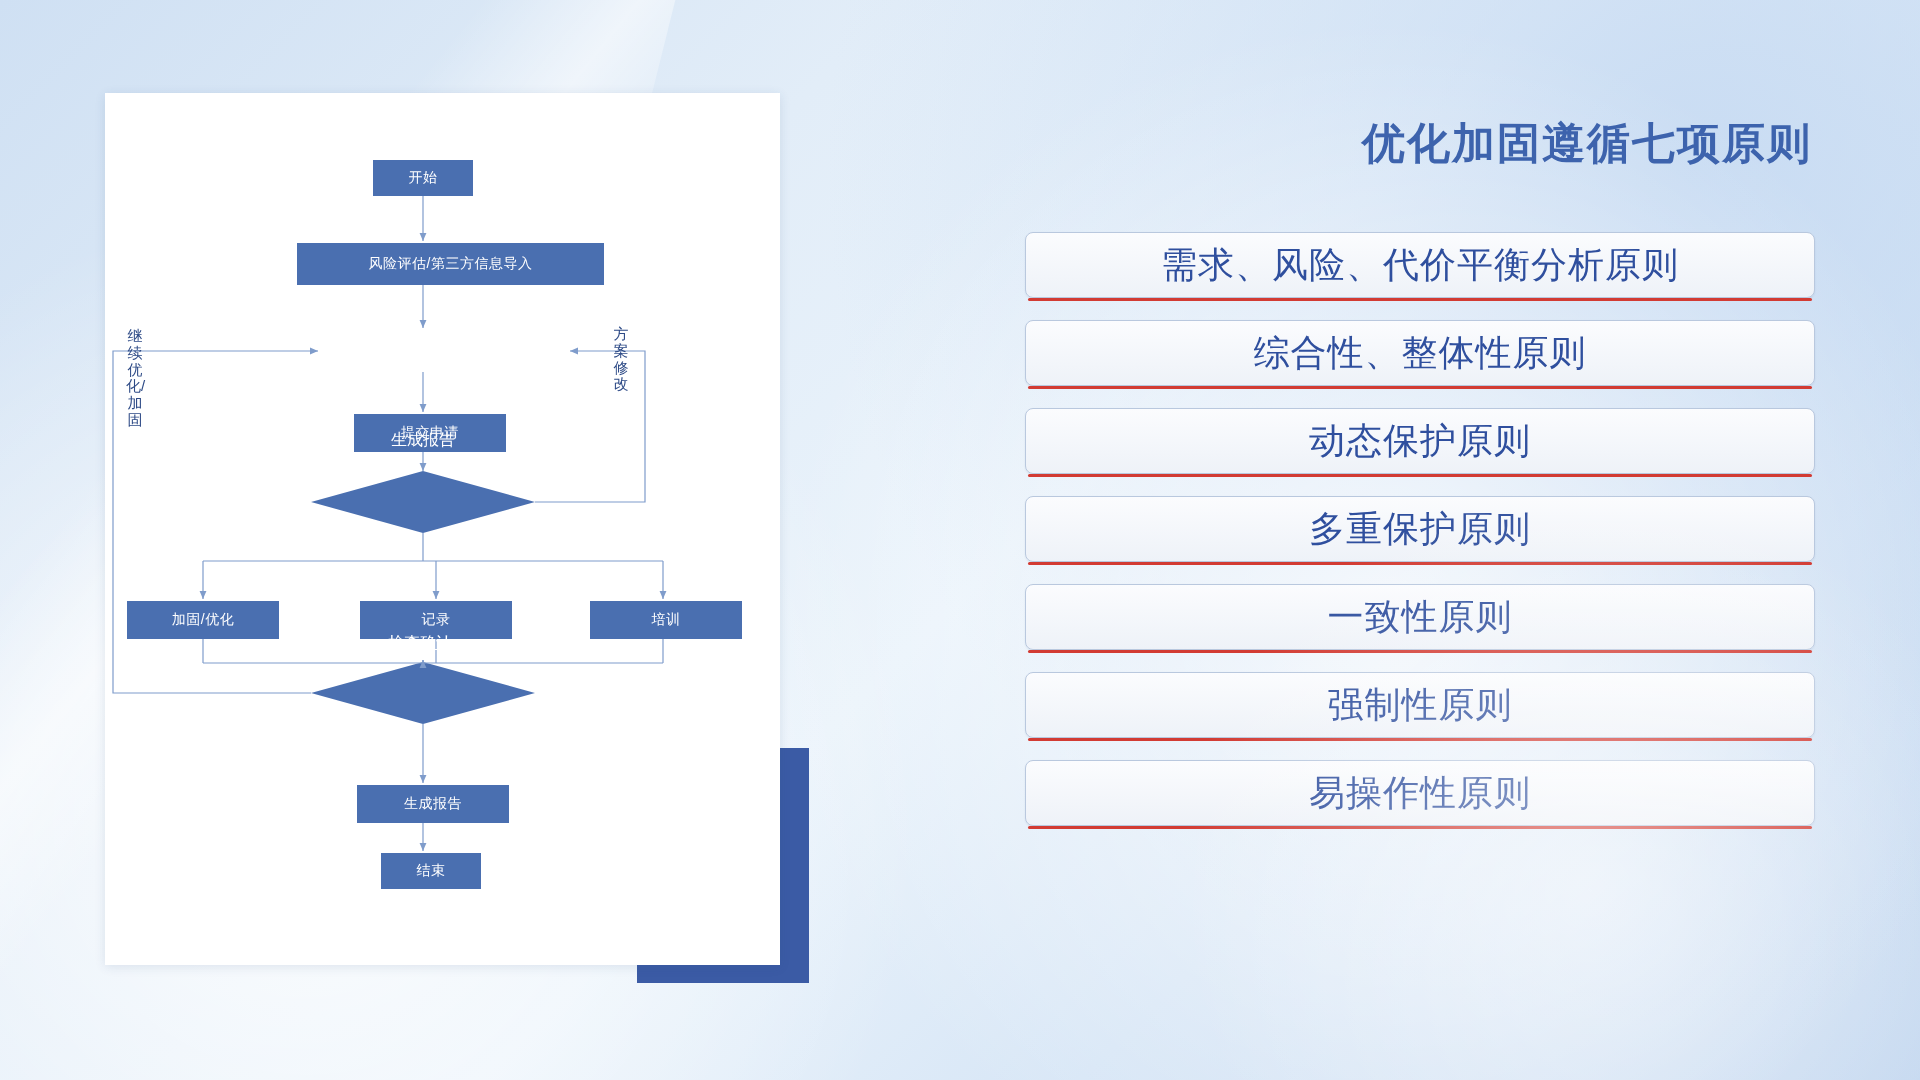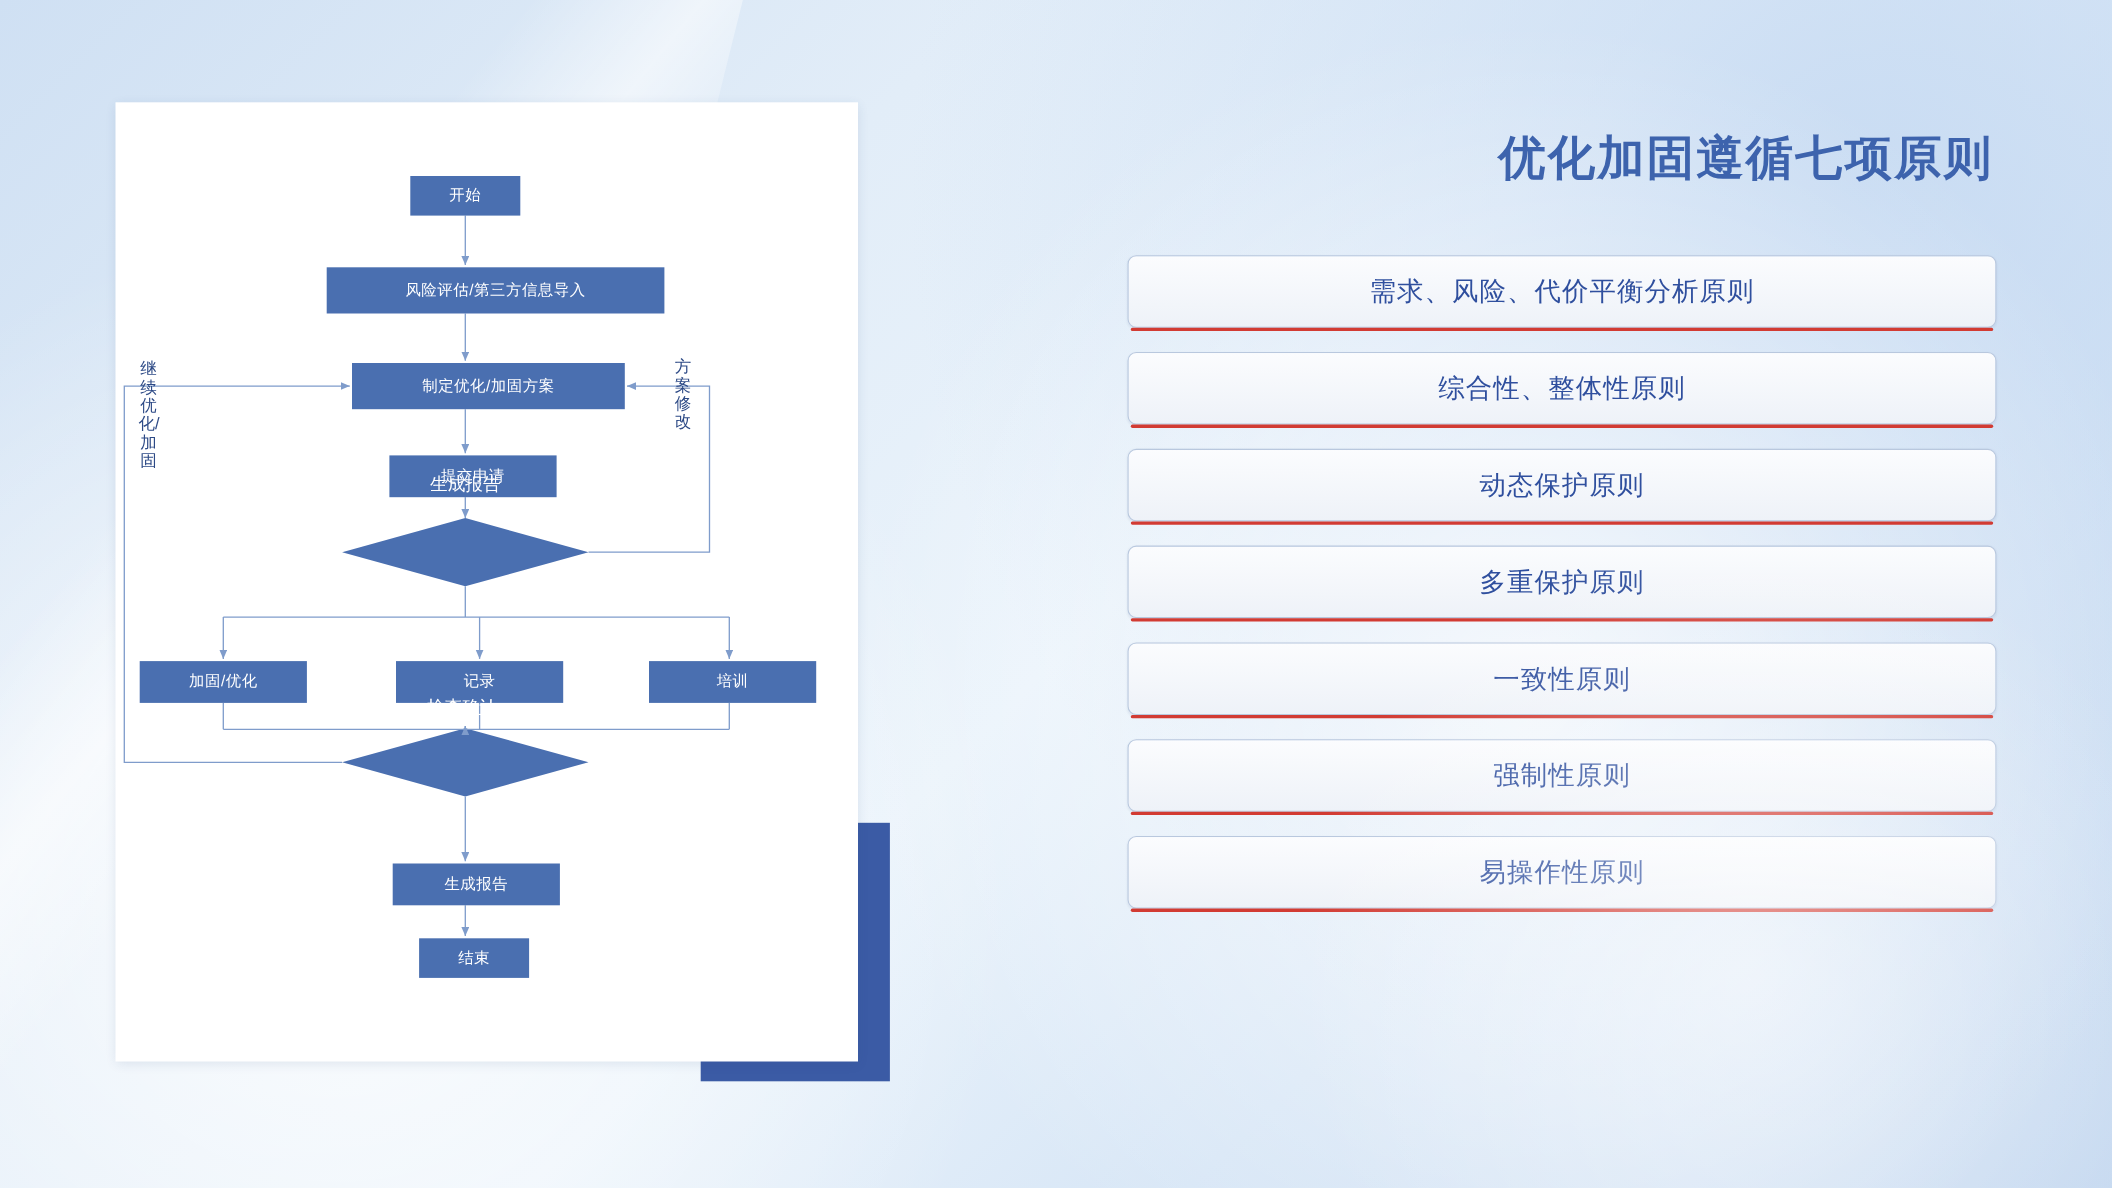--- a/index.html
+++ b/index.html
@@ -144,21 +144,21 @@
     position: relative;
     box-sizing: border-box;
     height: 66px;
     margin-bottom: 22px;
     background: linear-gradient(180deg, #fbfcfe 0%, #eef2f8 100%);
     border: 1px solid #b9c8de;
     border-radius: 8px;
     display: flex;
     align-items: center;
     justify-content: center;
-    font-size: 24px;
+    font-size: 36px;
     color: #2f4f9e;
     letter-spacing: 1px;
     box-shadow: 0 1px 2px rgba(40,70,120,0.08);
   }
   .principle::after {
     content: "";
     position: absolute;
     left: 2px;
     right: 2px;
     bottom: -4px;
@@ -219,21 +219,20 @@
         <path d="M318,730 L318,758" marker-end="url(#arrow)"></path>
 
         <path d="M430,409 L540,409 L540,258 L465,258" marker-end="url(#arrow)"></path>
 
         <path d="M206,600 L8,600 L8,258 L213,258" marker-end="url(#arrow)"></path>
       </g>
     </svg>
 
     <div class="node start">开始</div>
     <div class="node risk">风险评估/第三方信息导入</div>
-    <div class="node plan">制定优化/加固方案</div>
     <div class="node submit">提交申请</div>
     <div class="diamond-label owner">生成报告</div>
     <div class="node reinf">加固/优化</div>
     <div class="node record">记录</div>
     <div class="node train">培训</div>
     <div class="diamond-label check">检查确认</div>
     <div class="node report">生成报告</div>
     <div class="node end">结束</div>
 
     <div class="side-label left">继续优化/加固</div>

